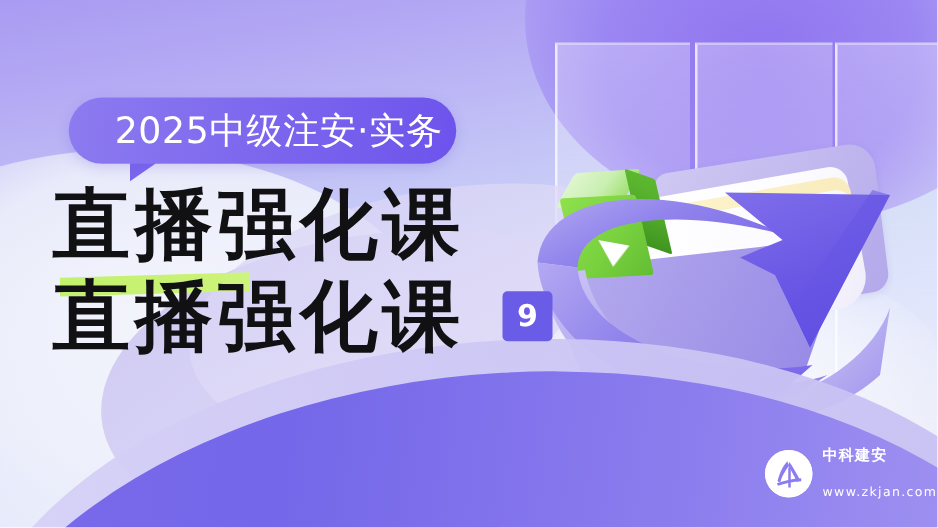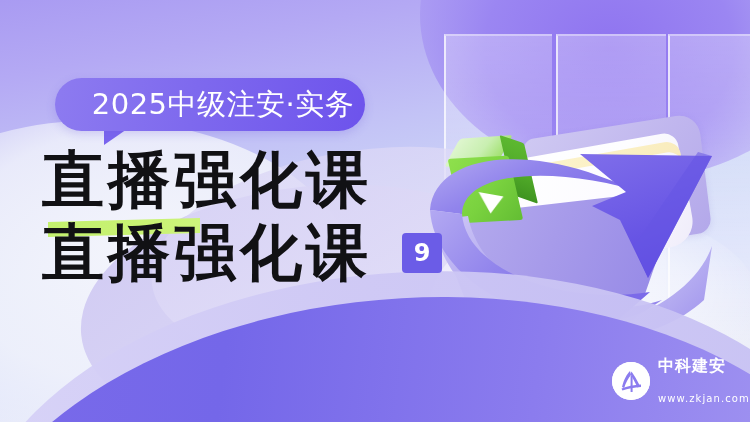--- a/index.html
+++ b/index.html
@@ -310,21 +310,21 @@
     flex: 0 0 auto;
   }
   .logo-text {
     margin-left: 8px;
     display: flex;
     flex-direction: column;
     justify-content: center;
   }
   .logo-name {
     color: #ffffff;
-    font-size: 16px;
+    font-size: 12px;
     font-weight: 700;
     letter-spacing: 1px;
     line-height: 1;
     font-family: "DejaVu Sans", sans-serif;
     white-space: nowrap;
   }
   .logo-url {
     color: #ffffff;
     font-size: 10px;
     letter-spacing: 1.1px;

